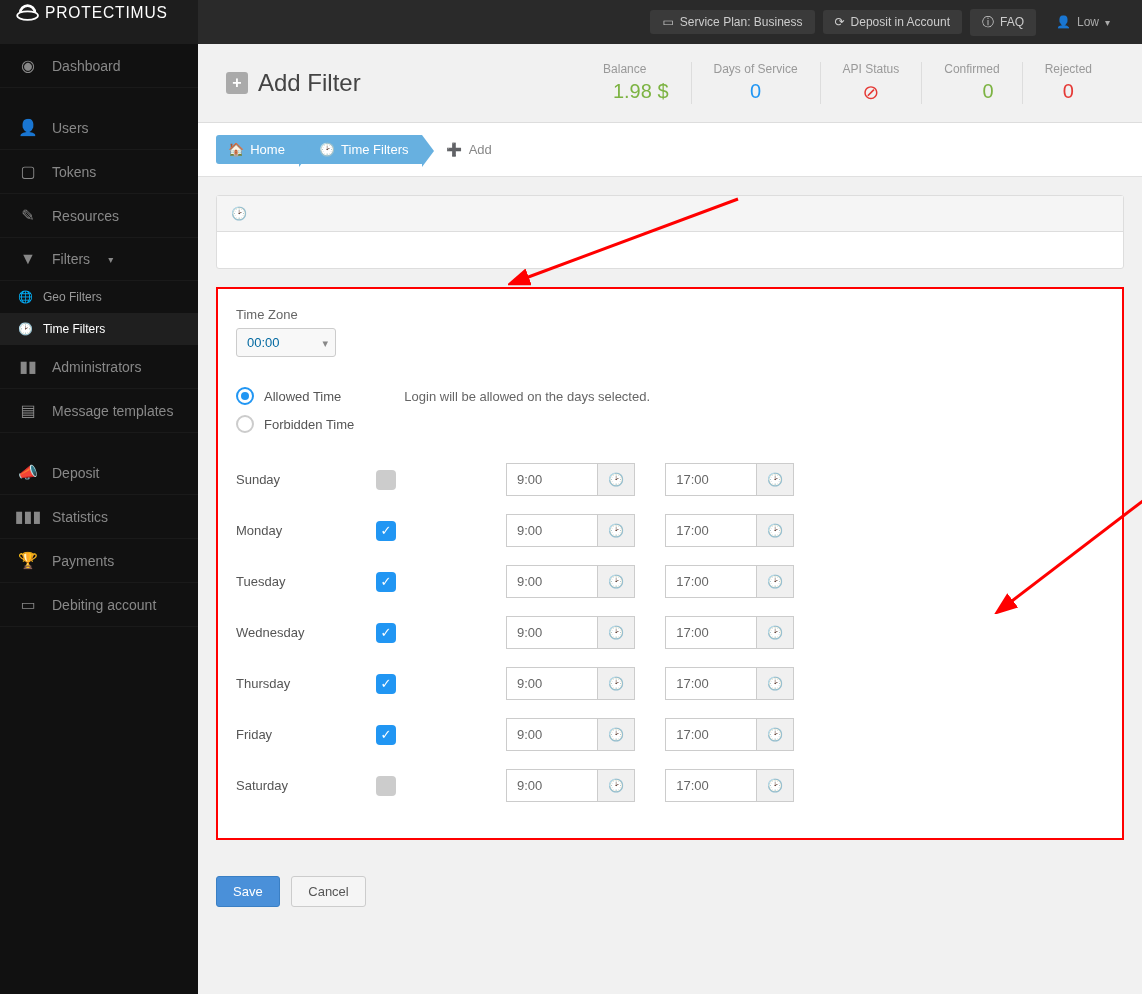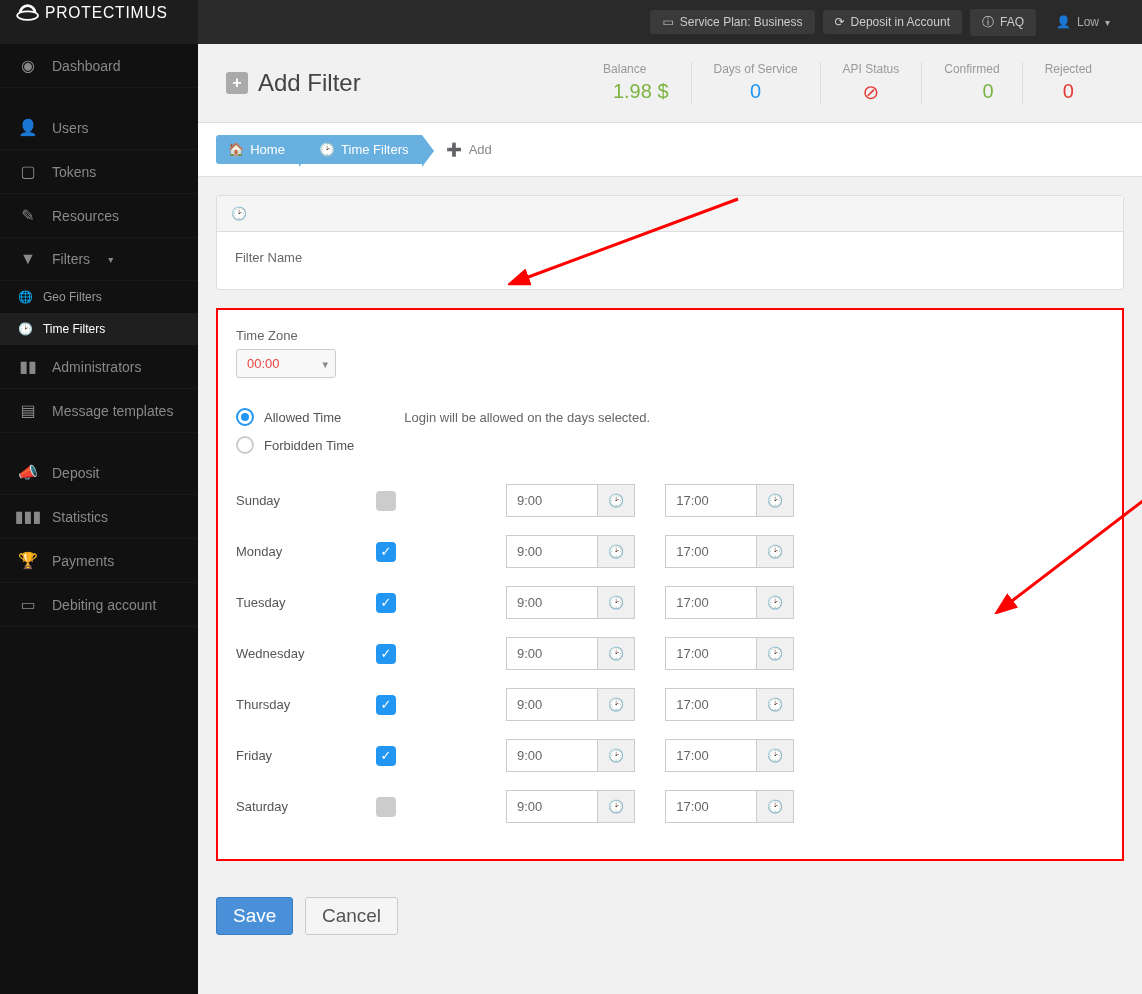--- a/index.html
+++ b/index.html
@@ -40,39 +40,39 @@
 .bc-item.last::after { display: none; }
 .panel { margin: 18px; background: #fff; border: 1px solid #ddd; border-radius: 3px; }
 .panel-head { background: #f5f5f5; border-bottom: 1px solid #ddd; padding: 10px 14px; color: #777; }
 .panel-body { padding: 18px; }
 .form-label { font-size: 13px; color: #666; margin-bottom: 6px; display: block; }
 .text-input { width: 100%; border: 1px solid #7bb6e0; border-radius: 3px; padding: 7px 30px 7px 10px; font-size: 13px; color: #888; background: #fff; position: relative; }
 .input-wrap { position: relative; }
 .input-wrap .info-dot { position: absolute; right: 10px; top: 50%; transform: translateY(-50%); width: 14px; height: 14px; border-radius: 50%; background: #7bb6e0; color: #fff; font-size: 10px; display: flex; align-items: center; justify-content: center; font-weight: bold; }
 .red-box { border: 2px solid red; margin: 18px; padding: 18px; background: #fff; }
 .select-wrap { display: inline-block; position: relative; }
-.select-wrap select { appearance: none; border: 1px solid #ccc; border-radius: 3px; padding: 6px 30px 6px 10px; font-size: 13px; background: #f8f8f8; color: #ef4444; width: 100px; }
+.select-wrap select { appearance: none; border: 1px solid #ccc; border-radius: 3px; padding: 6px 30px 6px 10px; font-size: 13px; background: #f8f8f8; color: #0369a1; width: 100px; }
 .select-wrap::after { content: '▾'; position: absolute; right: 8px; top: 50%; transform: translateY(-50%); color: #888; pointer-events: none; font-size: 11px; }
 .radio-row { display: flex; align-items: center; gap: 10px; margin-bottom: 10px; }
 .radio { width: 18px; height: 18px; border: 2px solid #ccc; border-radius: 50%; display: inline-flex; align-items: center; justify-content: center; cursor: pointer; }
 .radio.active { border-color: #2196f3; }
 .radio.active::after { content: ''; width: 8px; height: 8px; border-radius: 50%; background: #2196f3; }
 .radio-label { font-size: 13px; color: #555; }
 .hint { font-size: 13px; color: #666; }
 .radios-section { display: flex; gap: 50px; align-items: flex-start; margin: 30px 0 20px 0; }
 .day-row { display: flex; align-items: center; gap: 30px; margin-bottom: 18px; }
 .day-name { width: 110px; font-size: 13px; color: #555; }
 .checkbox { width: 20px; height: 20px; border-radius: 4px; display: flex; align-items: center; justify-content: center; cursor: pointer; }
 .checkbox.on { background: #2196f3; color: #fff; }
 .checkbox.off { background: #ccc; }
 .time-input { display: flex; align-items: center; border: 1px solid #ccc; border-radius: 0; overflow: hidden; }
 .time-input input { border: none; padding: 8px 10px; font-size: 13px; color: #666; width: 90px; outline: none;}
 .time-input .clk { background: #f0f0f0; border-left: 1px solid #ccc; padding: 8px 10px; color: #555; cursor: pointer; }
 .btn-row { padding: 18px; }
-.btn { border-radius: 3px; padding: 7px 16px; font-size: 19px; cursor: pointer; border: 1px solid transparent; }
+.btn { border-radius: 3px; padding: 7px 16px; font-size: 13px; cursor: pointer; border: 1px solid transparent; }
 .btn-primary { background: #4a90d9; color: #fff; border-color: #3a7fc4; }
 .btn-default { background: #f5f5f5; color: #555; border-color: #ccc; margin-left: 8px; }
 .arrow { position: absolute; pointer-events: none; }
 </style>
 </head>
 <body>
 
 <div class="topbar">
   <div class="logo">
     <svg viewBox="0 0 200 30" fill="#fff">
@@ -204,21 +204,20 @@
         <div class="bc-item last">
             <span>➕</span>
             <span>Add</span>
           </div>
       </div>
     </div>
 
     <div class="panel">
       <div class="panel-head"><span>🕑</span></div>
       <div class="panel-body">
-        <label class="form-label">Filter Name</label>
       </div>
     </div>
 
     <div class="red-box">
       <label class="form-label">Time Zone</label>
       <div class="select-wrap">
         <select><option>00:00</option></select>
       </div>
 
       <div class="radios-section">

